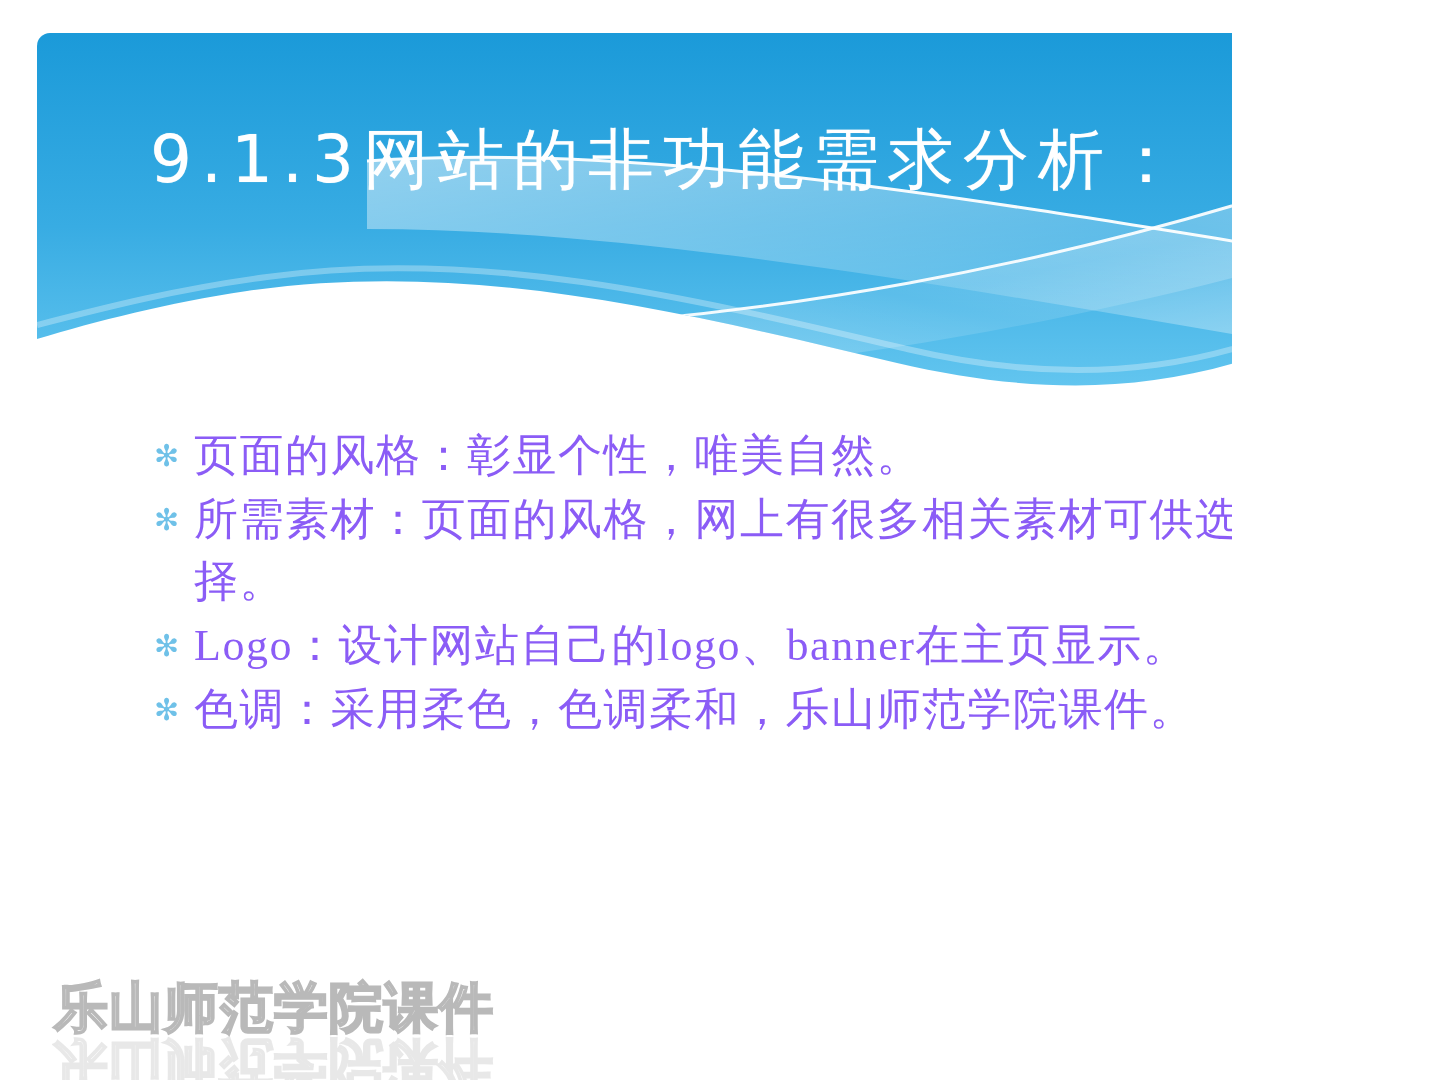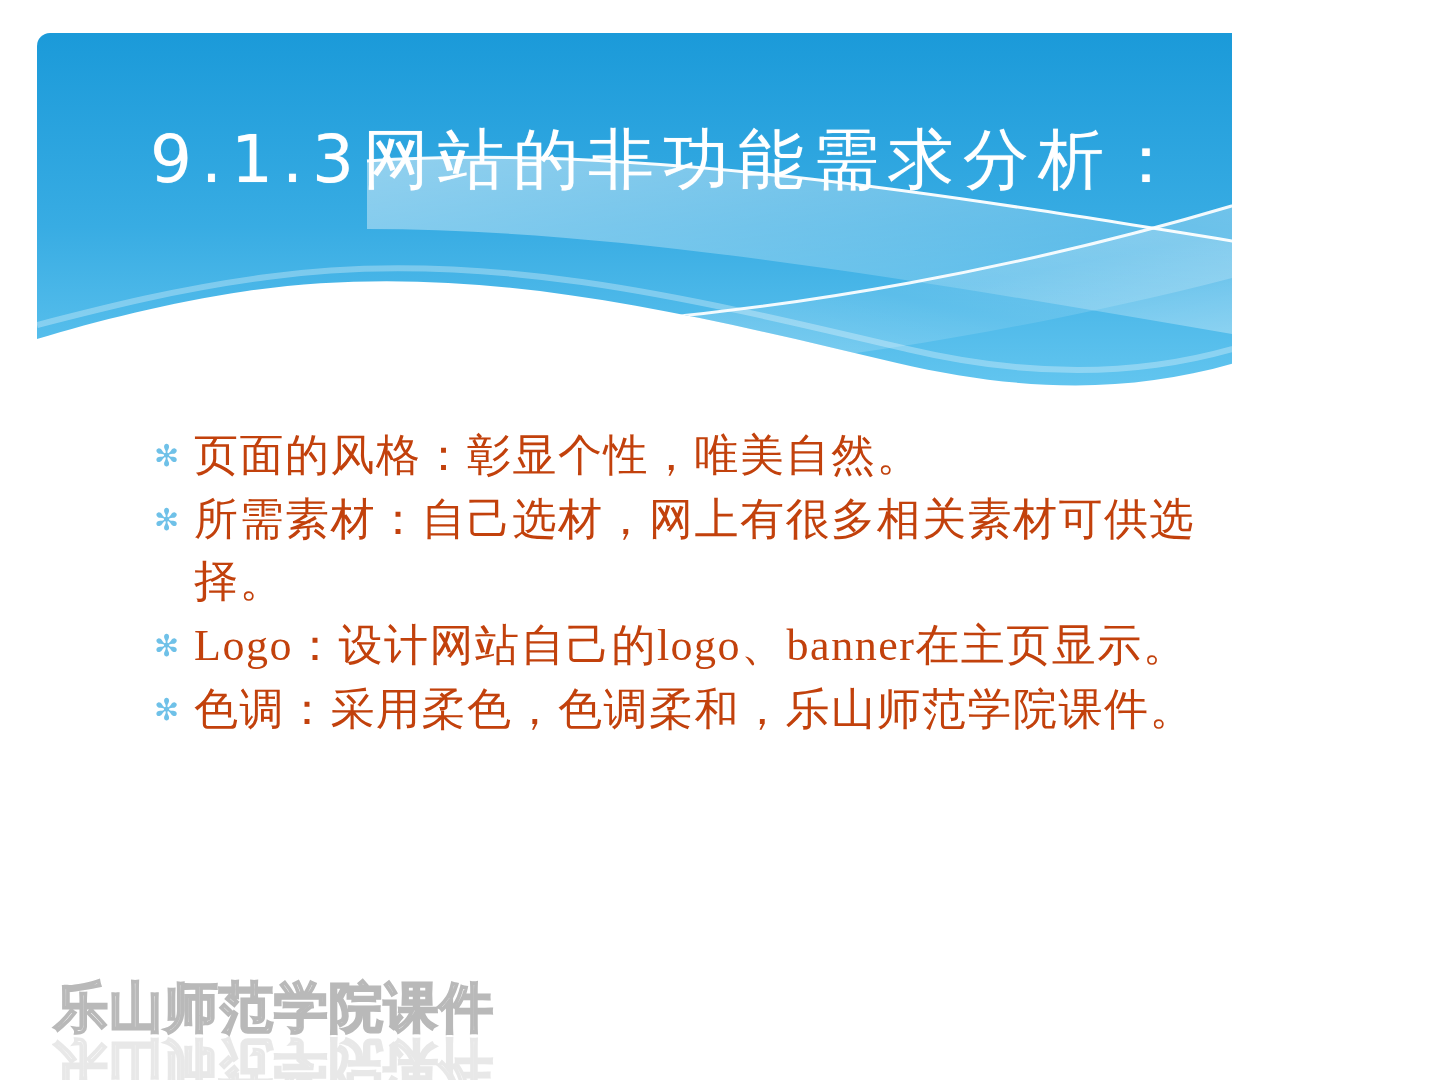--- a/index.html
+++ b/index.html
@@ -75,21 +75,21 @@
     color: #6FC1E8;
     font-family: "DejaVu Sans", sans-serif;
     font-size: 30px;
     line-height: 62px;
     text-align: left;
     padding-left: 6px;
     box-sizing: border-box;
   }
   .bullet-text {
     flex: 1 1 auto;
-    color: #c2410c;
+    color: #8b5cf6;
     font-family: "Liberation Serif", "DejaVu Serif", serif;
     font-size: 44px;
     line-height: 62px;
     letter-spacing: 1.5px;
   }
   .bullet-row.wrap .bullet-text {
     max-width: 1075px;
   }
 
   
@@ -171,21 +171,21 @@
 
   <div id="body-list">
 
     <div class="bullet-row">
       <span class="bullet-marker">✻</span>
       <span class="bullet-text">页面的风格：彰显个性，唯美自然。</span>
     </div>
 
     <div class="bullet-row wrap">
       <span class="bullet-marker">✻</span>
-      <span class="bullet-text">所需素材：自己选材，网上有很多相关素材可供选择。</span>
+      <span class="bullet-text">所需素材：页面的风格，网上有很多相关素材可供选择。</span>
     </div>
 
     <div class="bullet-row">
       <span class="bullet-marker">✻</span>
       <span class="bullet-text">Logo：设计网站自己的logo、banner在主页显示。</span>
     </div>
 
     <div class="bullet-row">
       <span class="bullet-marker">✻</span>
       <span class="bullet-text">色调：采用柔色，色调柔和，乐山师范学院课件。</span>

